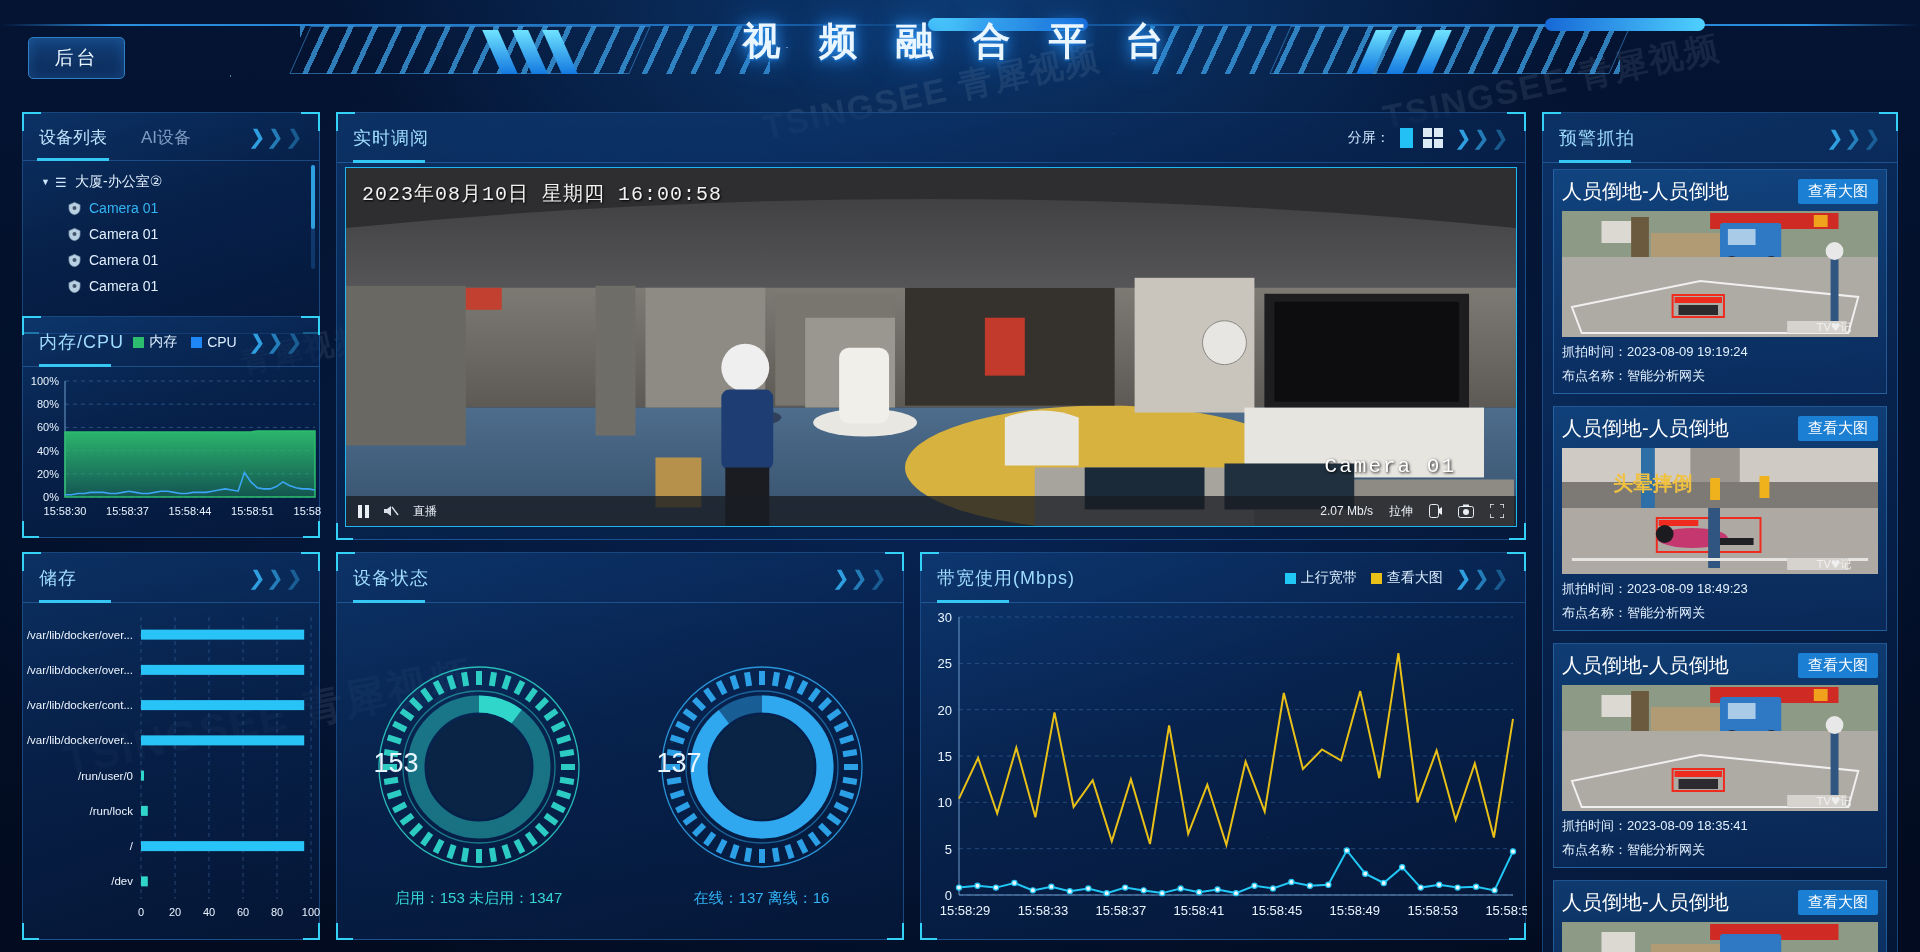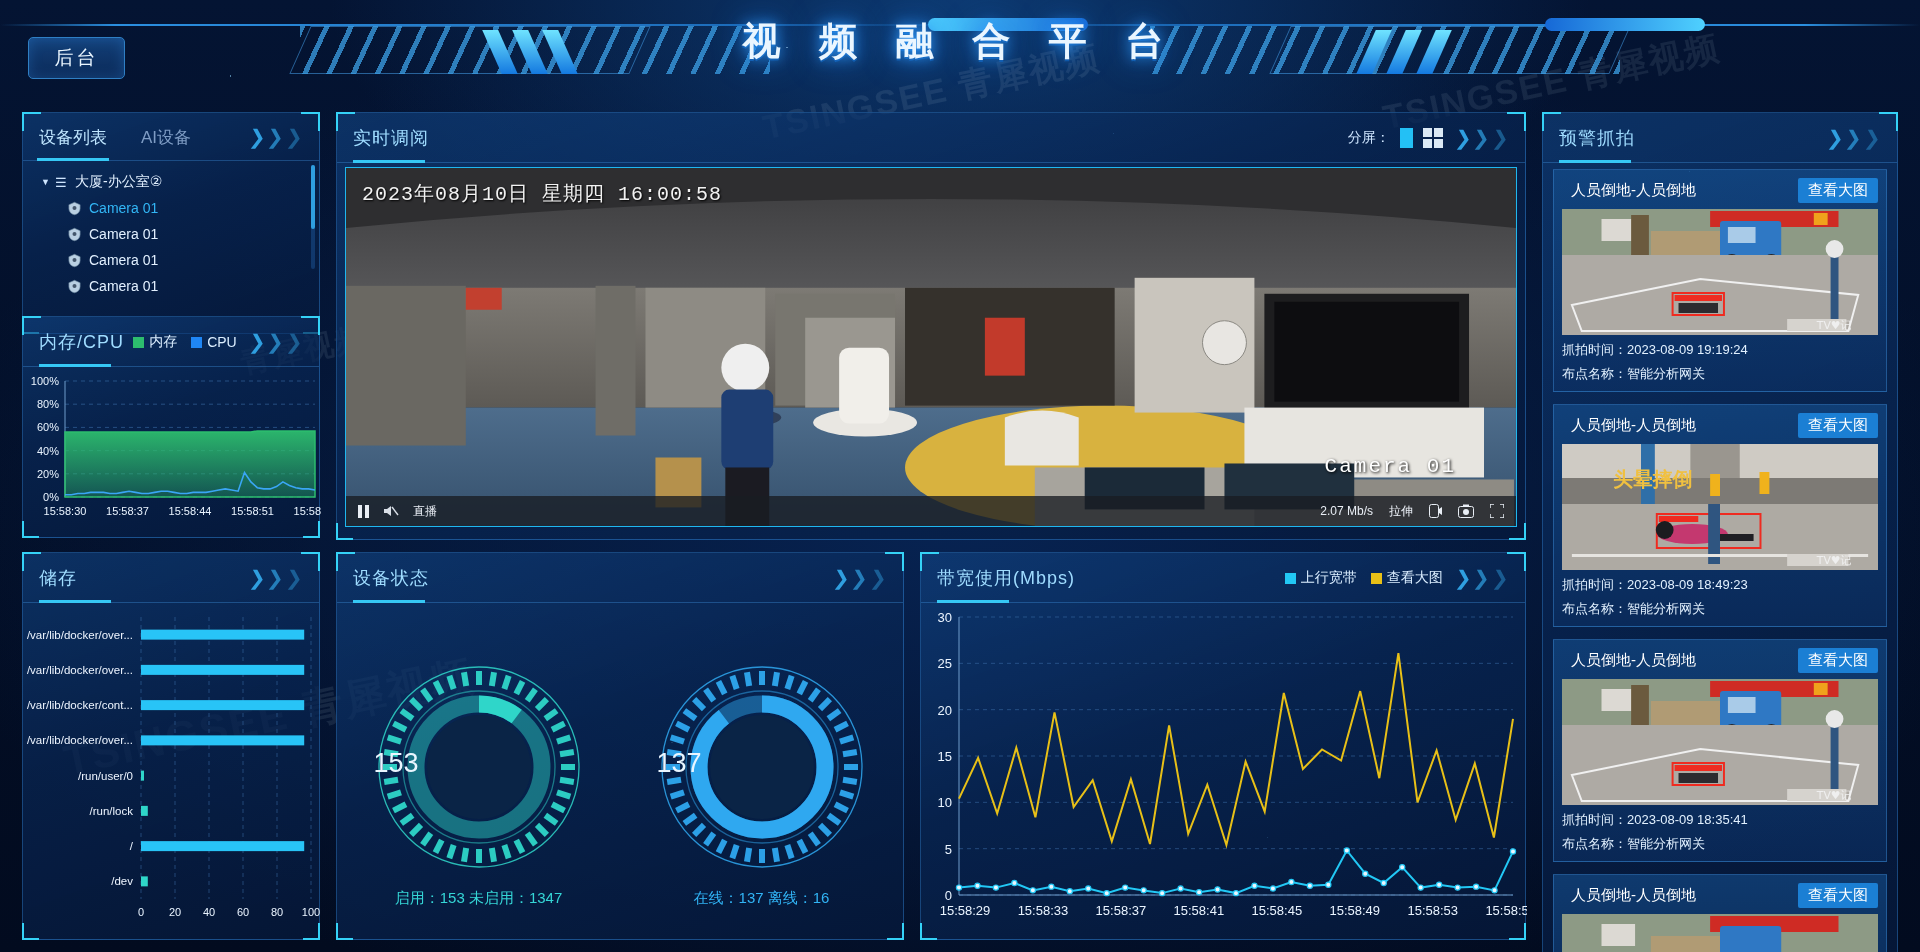--- a/index.html
+++ b/index.html
@@ -159,21 +159,21 @@
 
   
   #panel-band { left: 920px; top: 552px; width: 606px; height: 388px; }
 
   
   #panel-alarm { left: 1542px; top: 112px; width: 356px; height: 924px; }
   .alarm-list { height: calc(100% - 50px); overflow: hidden; padding: 6px 10px 0 10px; }
   .alarm-card { background: linear-gradient(180deg, rgba(22,84,150,.55), rgba(12,50,104,.55));
     border: 1px solid rgba(60,140,215,.45); margin-bottom: 12px; padding: 8px; }
   .ac-head { display: flex; align-items: center; justify-content: space-between; margin-bottom: 6px; }
-  .ac-title { font-size: 15px; color: #ffffff; margin-left: 9px; }
+  .ac-title { font-size: 20px; color: #ffffff; }
   .ac-btn { background: #1b7fd4; color: #fff; font-size: 15px; padding: 3px 10px; border-radius: 2px; cursor: pointer; }
   .ac-img { position: relative; width: 100%; height: 126px; overflow: hidden; }
   .ac-meta { font-size: 13px; color: #e2f1ff; margin-top: 6px; }
   .ac-meta b { font-weight: normal; }
 
   .wm { position: absolute; color: rgba(220,238,255,.085); font-weight: 700; letter-spacing: 2px;
     transform: rotate(-12deg); pointer-events: none; white-space: nowrap; }
 </style>
 </head>
 <body>

